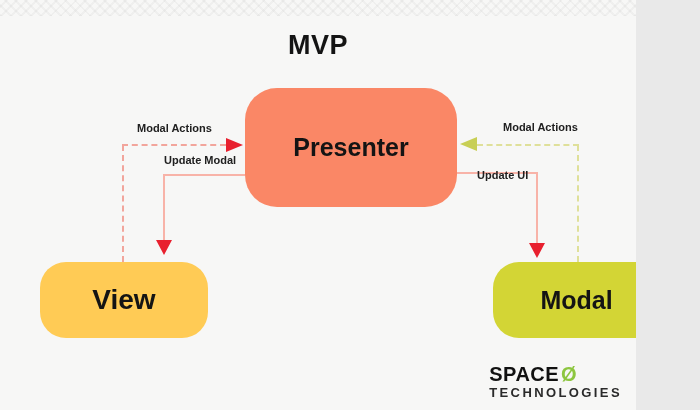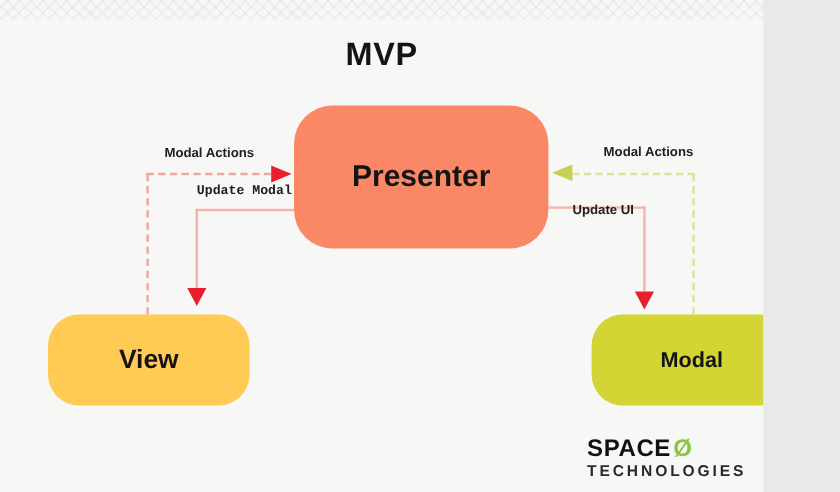--- a/index.html
+++ b/index.html
@@ -17,28 +17,28 @@
   .title{
     position:absolute;left:0;right:0;top:30px;margin:0;
     text-align:center;font-size:27px;font-weight:800;color:#141414;
     letter-spacing:0.5px;
   }
   .node{
     position:absolute;display:flex;align-items:center;justify-content:center;
     font-weight:800;color:#141414;
   }
   .node-presenter{left:245px;top:88px;width:212px;height:119px;border-radius:32px;background:#fa8766;font-size:25px;}
-  .node-view{left:40px;top:262px;width:168px;height:76px;border-radius:26px;background:#ffcb55;font-size:22px;}
-  .node-modal{left:493px;top:262px;width:167px;height:76px;border-radius:26px;background:#d3d535;font-size:18px;}
+  .node-view{left:40px;top:262px;width:168px;height:76px;border-radius:26px;background:#ffcb55;font-size:28px;}
+  .node-modal{left:493px;top:262px;width:167px;height:76px;border-radius:26px;background:#d3d535;font-size:25px;}
 
   .edge-label{
     position:absolute;font-size:11px;font-weight:700;color:#202020;white-space:nowrap;
   }
   .lbl-modal-changed{left:137px;top:122px;}
-  .lbl-update-modal{left:164px;top:154px;font-family:Liberation Mono, monospace;}
+  .lbl-update-modal{left:164px;top:154px;}
   .lbl-user-actions{left:503px;top:121px;}
   .lbl-update-ui{left:477px;top:169px;}
 
   .line{position:absolute;}
   
   .dash-left-v{left:122px;top:145px;height:117px;width:0;border-left:2px dashed #f2a59c;}
   .dash-left-h{left:122px;top:144px;width:104px;height:0;border-top:2px dashed #f2a59c;}
   .ah-right-red{
     left:226px;top:138px;width:0;height:0;
     border-left:17px solid #e8202e;border-top:7px solid transparent;border-bottom:7px solid transparent;

